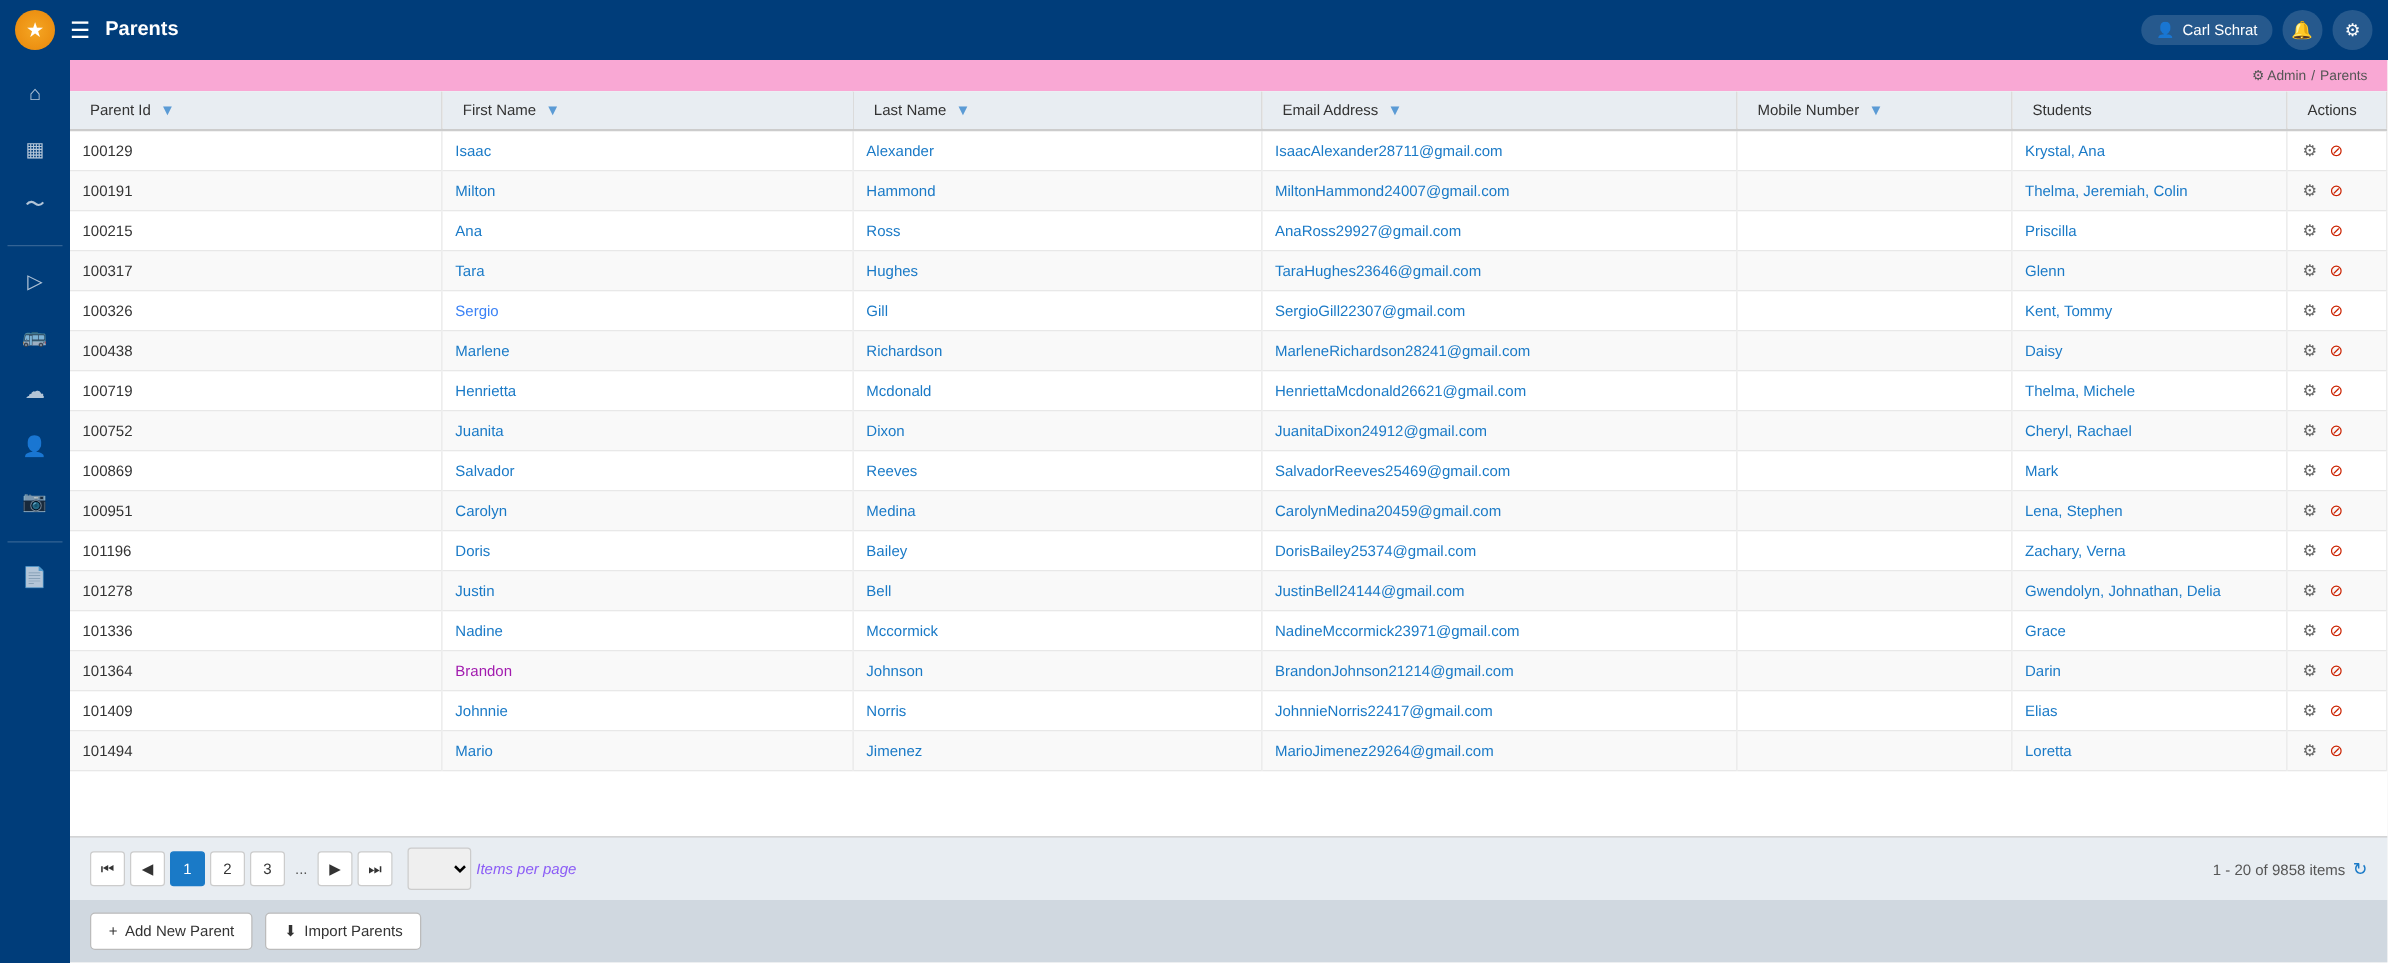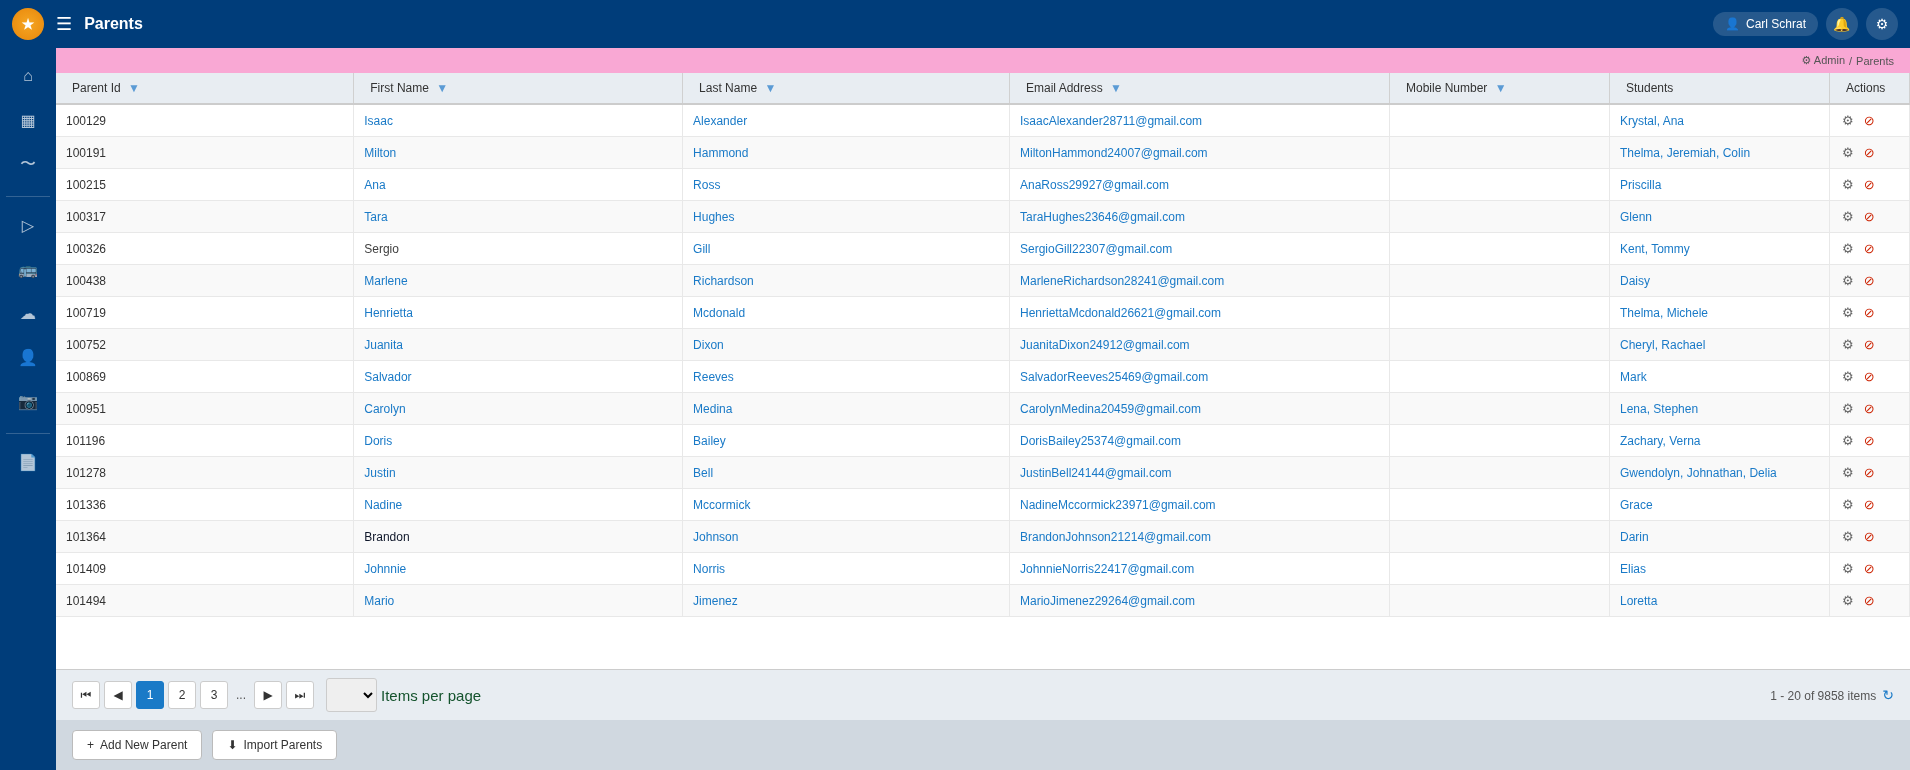--- a/index.html
+++ b/index.html
@@ -178,21 +178,21 @@
     }
     .page-ellipsis { padding: 0 4px; color: #555; }
     .items-per-page {
       display: flex; align-items: center; gap: 4px; margin-left: 8px;
     }
     .items-select {
       height: 28px; border: 1px solid #ccc;
       border-radius: 3px; padding: 16px 4px;
       font-size: 12px; cursor: pointer;
     }
-    .items-label { color: #14532d; font-size: 15px; }
+    .items-label { color: #8b5cf6; font-size: 12px; font-style: italic; }
     .pagination-info {
       margin-left: auto; color: #555; font-size: 12px;
       display: flex; align-items: flex-end; gap: 6px;
     }
     .refresh-btn {
       background: none; border: none; cursor: pointer;
       color: #1a7ac7; font-size: 14px;
     }
 
     
@@ -358,21 +358,21 @@
     <td class="student-cell">Glenn</td>
     <td>
       <div class="action-cell">
         <button class="action-btn gear">⚙</button>
         <button class="action-btn delete">⊘</button>
       </div>
     </td>
   </tr>
           <tr>
     <td>100326</td>
-    <td style="color:#404040">Sergio</td>
+    <td style="color:#3b82f6">Sergio</td>
     <td style="color:#1a7ac7">Gill</td>
     <td class="email-cell">SergioGill22307@gmail.com</td>
     <td></td>
     <td class="student-cell">Kent, Tommy</td>
     <td>
       <div class="action-cell">
         <button class="action-btn gear">⚙</button>
         <button class="action-btn delete">⊘</button>
       </div>
     </td>
@@ -484,21 +484,21 @@
     <td class="student-cell">Grace</td>
     <td>
       <div class="action-cell">
         <button class="action-btn gear">⚙</button>
         <button class="action-btn delete">⊘</button>
       </div>
     </td>
   </tr>
           <tr>
     <td>101364</td>
-    <td style="color:#0f172a">Brandon</td>
+    <td style="color:#a21caf">Brandon</td>
     <td style="color:#1a7ac7">Johnson</td>
     <td class="email-cell">BrandonJohnson21214@gmail.com</td>
     <td></td>
     <td class="student-cell">Darin</td>
     <td>
       <div class="action-cell">
         <button class="action-btn gear">⚙</button>
         <button class="action-btn delete">⊘</button>
       </div>
     </td>

